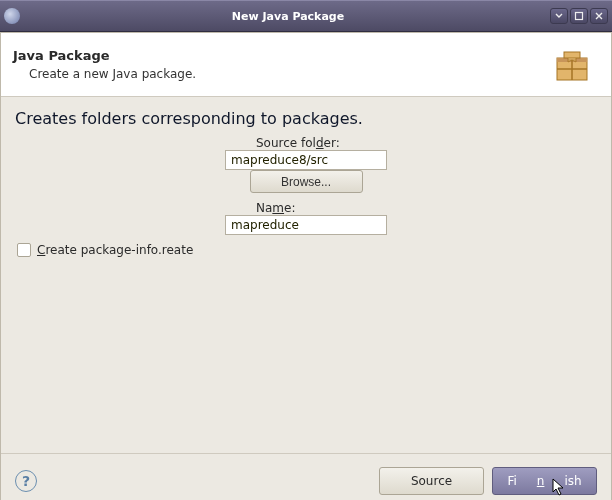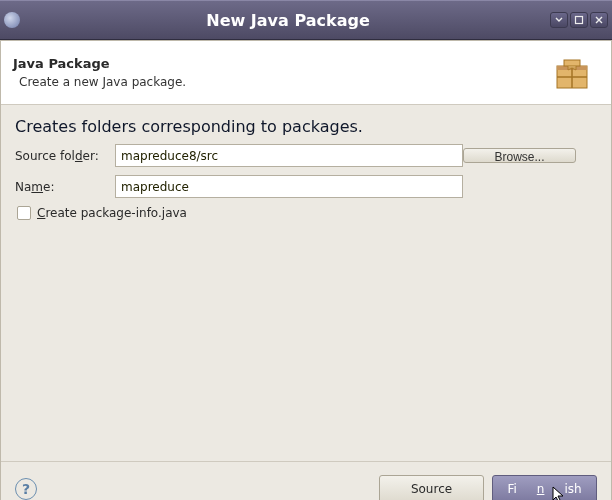--- a/index.html
+++ b/index.html
@@ -9,26 +9,26 @@
     font-family: "DejaVu Sans", "Liberation Sans", Arial, sans-serif;
     font-size: 12px;
     background: #ece9e2;
     width: 612px;
     height: 500px;
     overflow: hidden;
     color: #2a2a2a;
   }
   .titlebar {
     background: linear-gradient(to bottom, #6d6a88, #4d4a64);
-    height: 40px;
+    height: 32px;
     display: flex;
     align-items: center;
     color: #fff;
     font-weight: bold;
-    font-size: 16px;
+    font-size: 11px;
     padding: 0 4px;
     border-top: 1px solid #8a87a6;
     border-bottom: 1px solid #2f2d3f;
   }
   .titlebar .app-icon {
     width: 16px;
     height: 16px;
     margin-right: 6px;
     background: radial-gradient(circle at 6px 6px, #cfd6ea, #6d7aa8);
     border-radius: 50%;
@@ -58,51 +58,51 @@
   .header {
     background: #fff;
     padding: 8px 12px;
     display: flex;
     align-items: center;
     border-bottom: 1px solid #cfcabf;
     height: 64px;
   }
   .header-text { flex: 1; }
   .header-title { font-size: 13px; font-weight: bold; margin-bottom: 4px; }
-  .header-desc { font-size: 12px; color: #333; margin-left: 6px; }
+  .header-desc { font-size: 12px; color: #333; margin-left: 16px; }
   .header-icon {
     width: 42px; height: 42px; margin-right: 6px;
     display:flex; align-items:center; justify-content:center;
   }
 
   .body {
     padding: 12px 14px;
     position: relative;
     height: 356px;
   }
   .hint { font-size: 16px; color: #0f172a; margin-bottom: 8px; }
-  .form-row { display: flex; align-items: center; margin-bottom: 8px; }
+  .form-row { display: flex; align-items: center; margin-bottom: 8px; flex-direction: column; }
   .form-label {
     width: 100px; font-size: 12px; color: #2a2a2a;
   }
   .form-label .mn { text-decoration: underline; }
   .text-input {
     flex: 1;
     height: 23px;
     background: #fff;
     border: 1px solid #b5afa0;
     padding: 2px 5px;
     font-size: 12px;
     font-family: inherit;
     color: #220;
     max-width: 348px;
   }
   .browse-btn {
     width: 113px;
-    height: 15px;
+    height: 23px;
     margin-left: 0;
     background: linear-gradient(to bottom,#f3f1eb,#dedace);
     border: 1px solid #aba595;
     border-radius: 3px;
     font-size: 12px;
     color: #333;
     cursor: pointer;
     padding-left: 6px;
   }
   .check-row { display:flex; align-items:center; margin-top: 6px; margin-left: 2px; }
@@ -219,21 +219,21 @@
       <label class="form-label">
         <span>Na</span><span class="mn">m</span><span>e:</span>
       </label>
       <input class="text-input" type="text" value="mapreduce" style="">
       <div style="width:123px"></div>
     </div>
 
     <div class="check-row">
       <div class="checkbox"></div>
       <label class="check-label">
-        <span></span><span class="mn">C</span><span>reate package-info.java</span>
+        <span></span><span class="mn">C</span><span>reate package-info.reate</span>
       </label>
     </div>
   </div>
 
   <div class="footer">
     <div class="help-icon">
       <span>?</span>
     </div>
     <div class="footer-spacer"></div>
     <div class="dlg-button">

